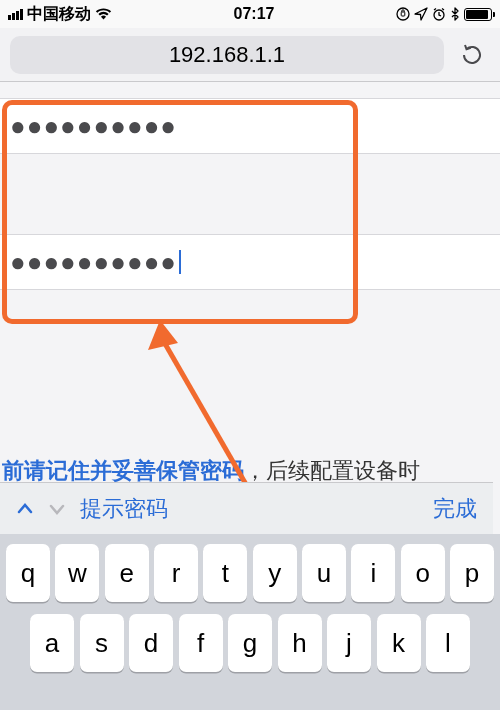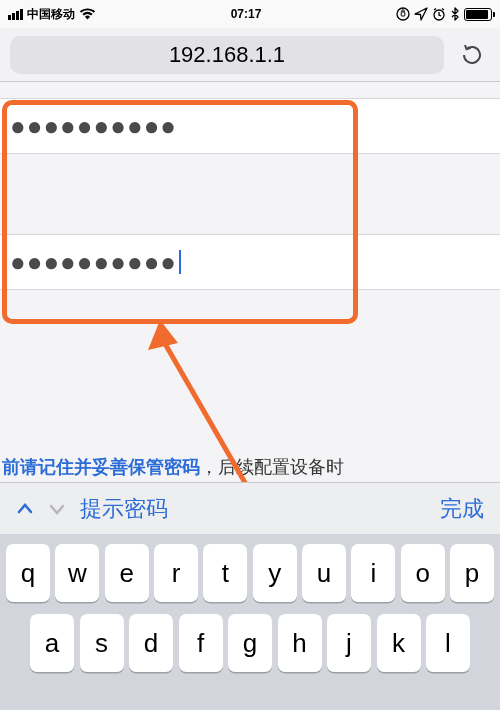--- a/index.html
+++ b/index.html
@@ -1,19 +1,19 @@
 <!DOCTYPE html>
 <html><head>
 <meta charset="utf-8">
 <style>
   * { margin:0; padding:0; box-sizing:border-box; font-family: -apple-system, "Helvetica Neue", Arial, sans-serif; }
   body { width:500px; height:710px; background:#f4f4f6; overflow:hidden; position:relative; }
 
   
-  .status-bar { height:28px; background:#f9f9f9; display:flex; align-items:center; justify-content:space-between; padding:0 8px; font-size:12px; font-weight:600; color:#000; }
+  .status-bar { height:28px; background:#f9f9f9; display:flex; align-items:center; justify-content:space-between; padding:0 8px; font-size:16px; font-weight:600; color:#000; }
   .status-left, .status-right { display:flex; align-items:center; gap:4px; }
   .signal-bars { display:flex; align-items:flex-end; gap:1px; }
   .signal-bars span { width:3px; background:#000; display:block; }
   .signal-bars span:nth-child(1){height:5px;}
   .signal-bars span:nth-child(2){height:7px;}
   .signal-bars span:nth-child(3){height:9px;}
   .signal-bars span:nth-child(4){height:11px;}
   .status-right svg, .status-right .ico { display:block; }
   .battery { width:28px; height:13px; border:1.5px solid #000; border-radius:3px; position:relative; }
   .battery::after { content:""; position:absolute; right:-4px; top:3px; width:2px; height:5px; background:#000; border-radius:0 1px 1px 0;}
@@ -28,25 +28,25 @@
   .page { position:relative; background:#f4f4f6; height:400px; overflow:hidden;}
   .field-row { background:#fff; border-top:1px solid #d7d7db; border-bottom:1px solid #d7d7db; padding:14px 10px; font-size:20px; letter-spacing:2px; color:#333; display:flex; align-items:center; min-height:52px;}
   .field1 { margin-top:16px; }
   .field2 { margin-top:80px; }
   .cursor { display:inline-block; width:2px; height:24px; background:#2b6cd6; margin-left:2px; vertical-align:middle;}
   .dots { font-size:26px; line-height:1; color:#4a4a4d; letter-spacing:1px;}
 
   .highlight-box { position:absolute; left:2px; top:100px; width:356px; height:224px; border:5px solid #f16a2e; border-radius:10px; pointer-events:none;}
   .arrow-svg { position:absolute; left:0; top:0; width:500px; height:710px; pointer-events:none;}
 
-  .info-text { position:absolute; left:0; top:370px; right:0; font-size:18px; color:#333; line-height:1.7; padding:0 2px;}
+  .info-text { position:absolute; left:0; top:370px; right:0; font-size:22px; color:#333; line-height:1.7; padding:0 2px;}
   .info-text .blue { color:#2b6cd6; font-weight:600;}
 
   
-  .kb-accessory { position:absolute; left:0; right:0; top:482px; height:52px; background:#eceef0; border-top:1px solid #c9c9cc; display:flex; align-items:center; padding:0 16px; gap:14px; font-size:22px;}
+  .kb-accessory { position:absolute; left:0; right:7px; top:482px; height:52px; background:#eceef0; border-top:1px solid #c9c9cc; display:flex; align-items:center; padding:0 16px; gap:14px; font-size:22px;}
   .kb-accessory .chev { color:#2b6cd6; font-size:26px; display:flex; gap:2px;}
   .kb-accessory .chev.dis { color:#b8b8bc;}
   .kb-accessory .suggest { color:#2b6cd6; }
   .kb-accessory .done { margin-left:auto; color:#2b6cd6; font-weight:500;text-align:center;}
 
   
   .keyboard { position:absolute; left:0; right:0; top:534px; bottom:0; background:#d2d5db; padding:10px 4px 0 4px;}
   .kb-row { display:flex; justify-content:space-between; margin-bottom:12px; padding:0 2px;}
   .kb-row.row2 { padding:0 26px;}
   .key { flex:1; max-width:44px; height:58px; background:#fff; border-radius:7px; box-shadow:0 1.5px 0 #9ea0a6; display:flex; align-items:center; justify-content:center; font-size:26px; color:#000;}

